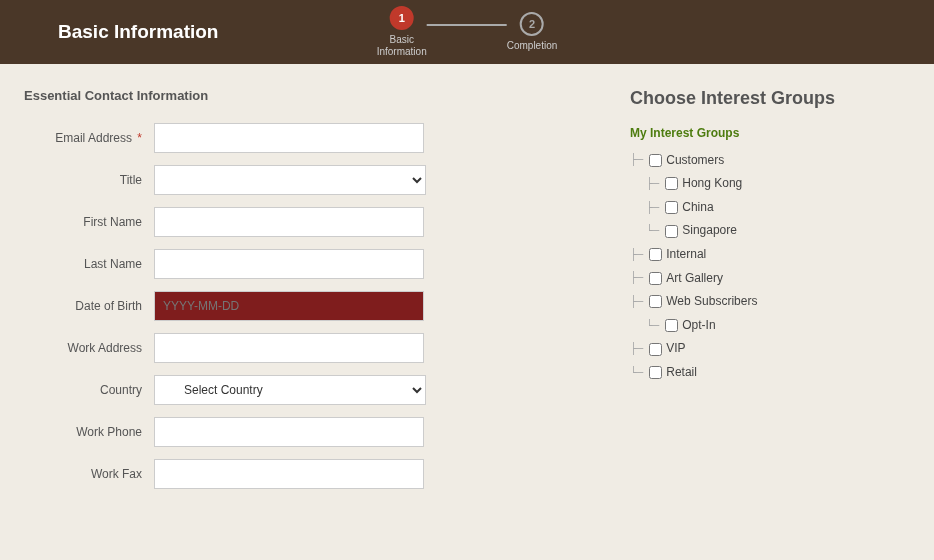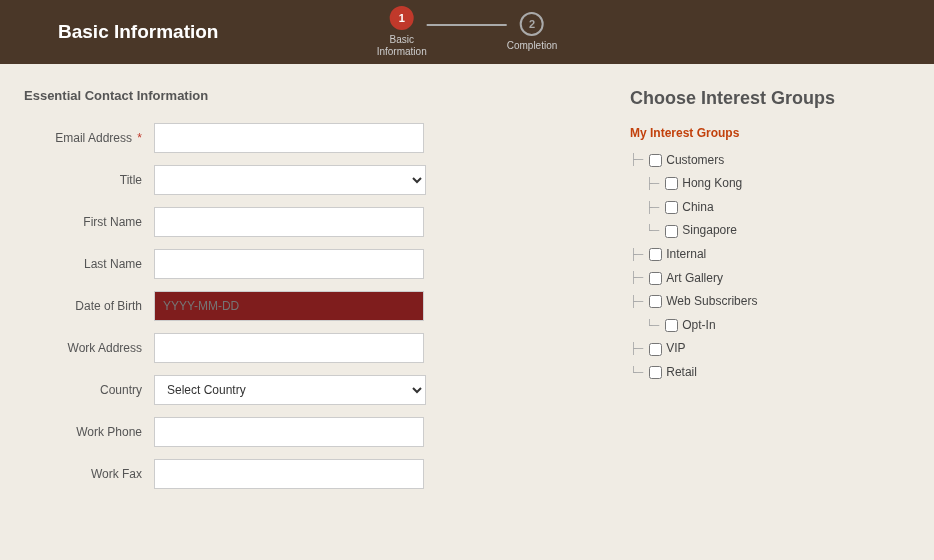--- a/index.html
+++ b/index.html
@@ -116,21 +116,21 @@
       padding: 4px 8px;
       font-size: 12px;
       color: #333;
       outline: none;
     }
     .form-select {
       width: 272px;
       height: 30px;
       border: 1px solid #ccc;
       background: #fff;
-      padding: 4px 8px;
+      padding: 4px 25px;
       font-size: 12px;
       color: #333;
       outline: none;
       appearance: auto;
     }
     .date-input {
       width: 270px;
       height: 30px;
       border: 1px solid #ccc;
       background: #7f1d1d;
@@ -152,21 +152,21 @@
       margin-bottom: 14px;
     }
 
     .tree {
       font-size: 12px;
       color: #444;
       line-height: 1.8;
     }
     .tree-root-label {
       font-weight: bold;
-      color: #c2410c;
+      color: #4d7c0f;
       margin-bottom: 4px;
       font-size: 12px;
     }
     .tree-item {
       display: flex;
       align-items: center;
       gap: 4px;
       padding: 1px 0;
     }
     .tree-item input[type="checkbox"] {

